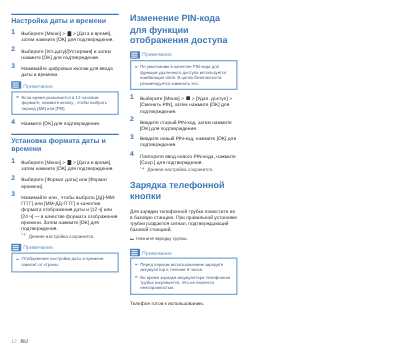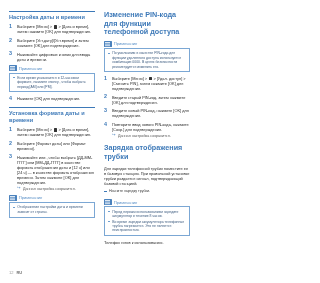--- a/index.html
+++ b/index.html
@@ -214,21 +214,21 @@
           <ul>
             <li>Отображение настройки даты и времени зависит от страны.</li>
           </ul>
         </div>
       </div>
 
     </div>
 
     <div class="col">
 
-      <h2 class="section big">Изменение PIN-кода для функции телефонной доступа</h2>
+      <h2 class="section big">Изменение PIN-кода для функции отображения доступа</h2>
 
       <div class="note">
         <div class="note-head">
           <span class="note-icon"></span>
           <span class="note-title">Примечание</span>
         </div>
         <div class="note-body">
           <ul>
             <li>По умолчанию в качестве PIN-кода для функции удаленного доступа используется комбинация 0000. В целях безопасности рекомендуется изменить его.</li>
           </ul>
@@ -248,21 +248,21 @@
           <span class="num">3</span>
           <span>Введите новый PIN-код, нажмите [OK] для подтверждения.</span>
         </li>
         <li>
           <span class="num">4</span>
           <span>Повторите ввод нового PIN-кода, нажмите [Сохр.] для подтверждения.</span>
           <div class="sub">Данная настройка сохранится.</div>
         </li>
       </ol>
 
-      <h2 class="section big topgap">Зарядка отображения трубки</h2>
+      <h2 class="section big topgap">Зарядка телефонной кнопки</h2>
 
       <p class="para">Для зарядки телефонной трубки поместите ее в базовую станцию. При правильной установке трубки раздается сигнал, подтверждающий базовой станцией.</p>
 
       <ul class="bullets">
         <li>Начните зарядку трубки.</li>
       </ul>
 
       <div class="note" style="margin-top:5px;">
         <div class="note-head">
           <span class="note-icon"></span>

